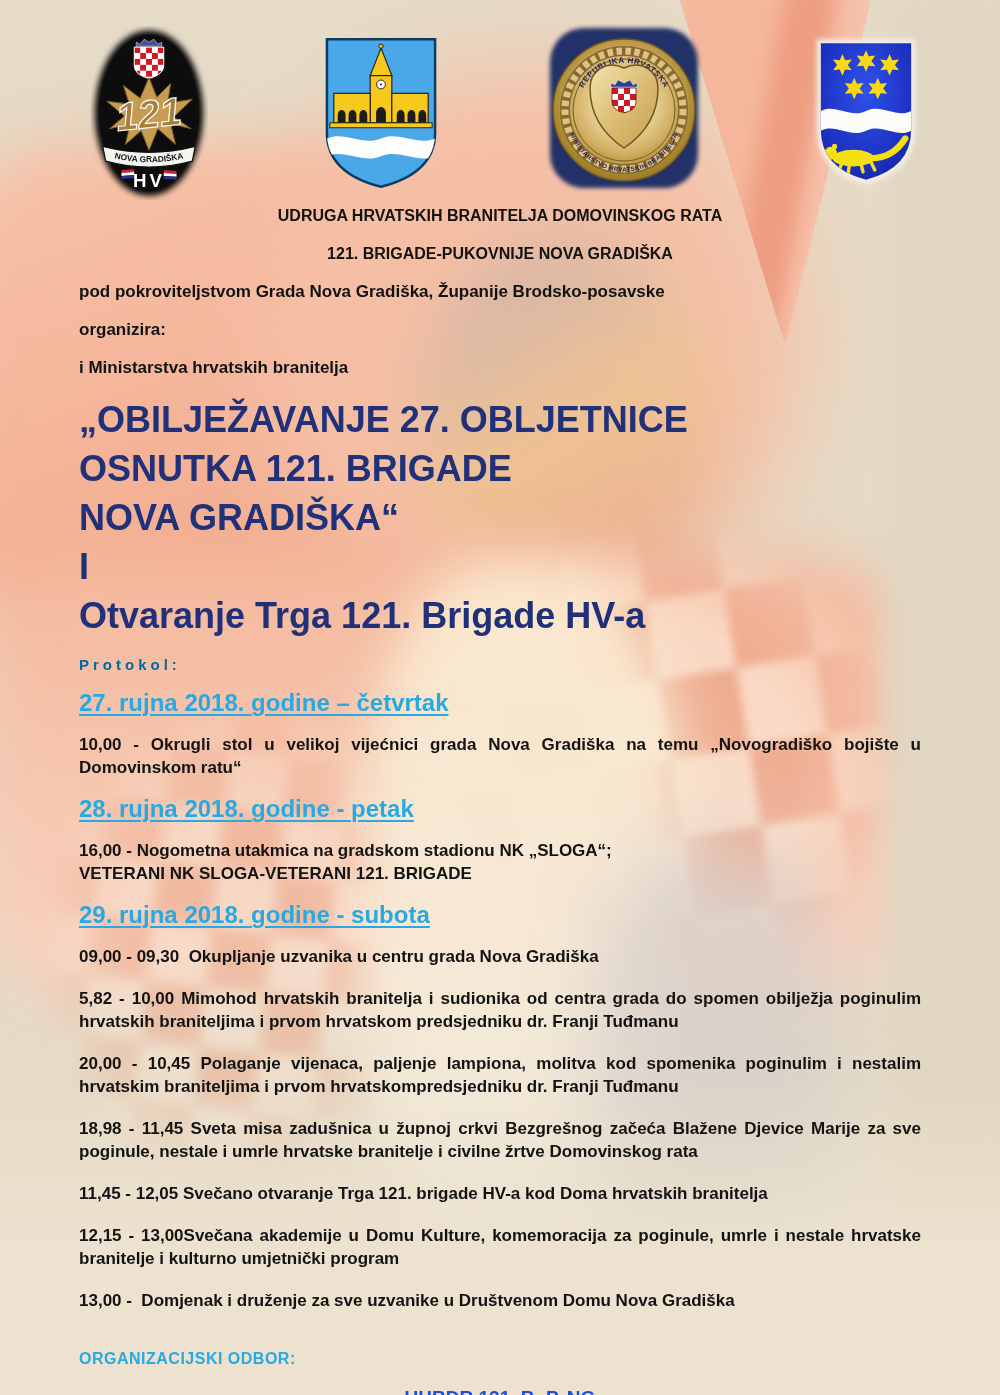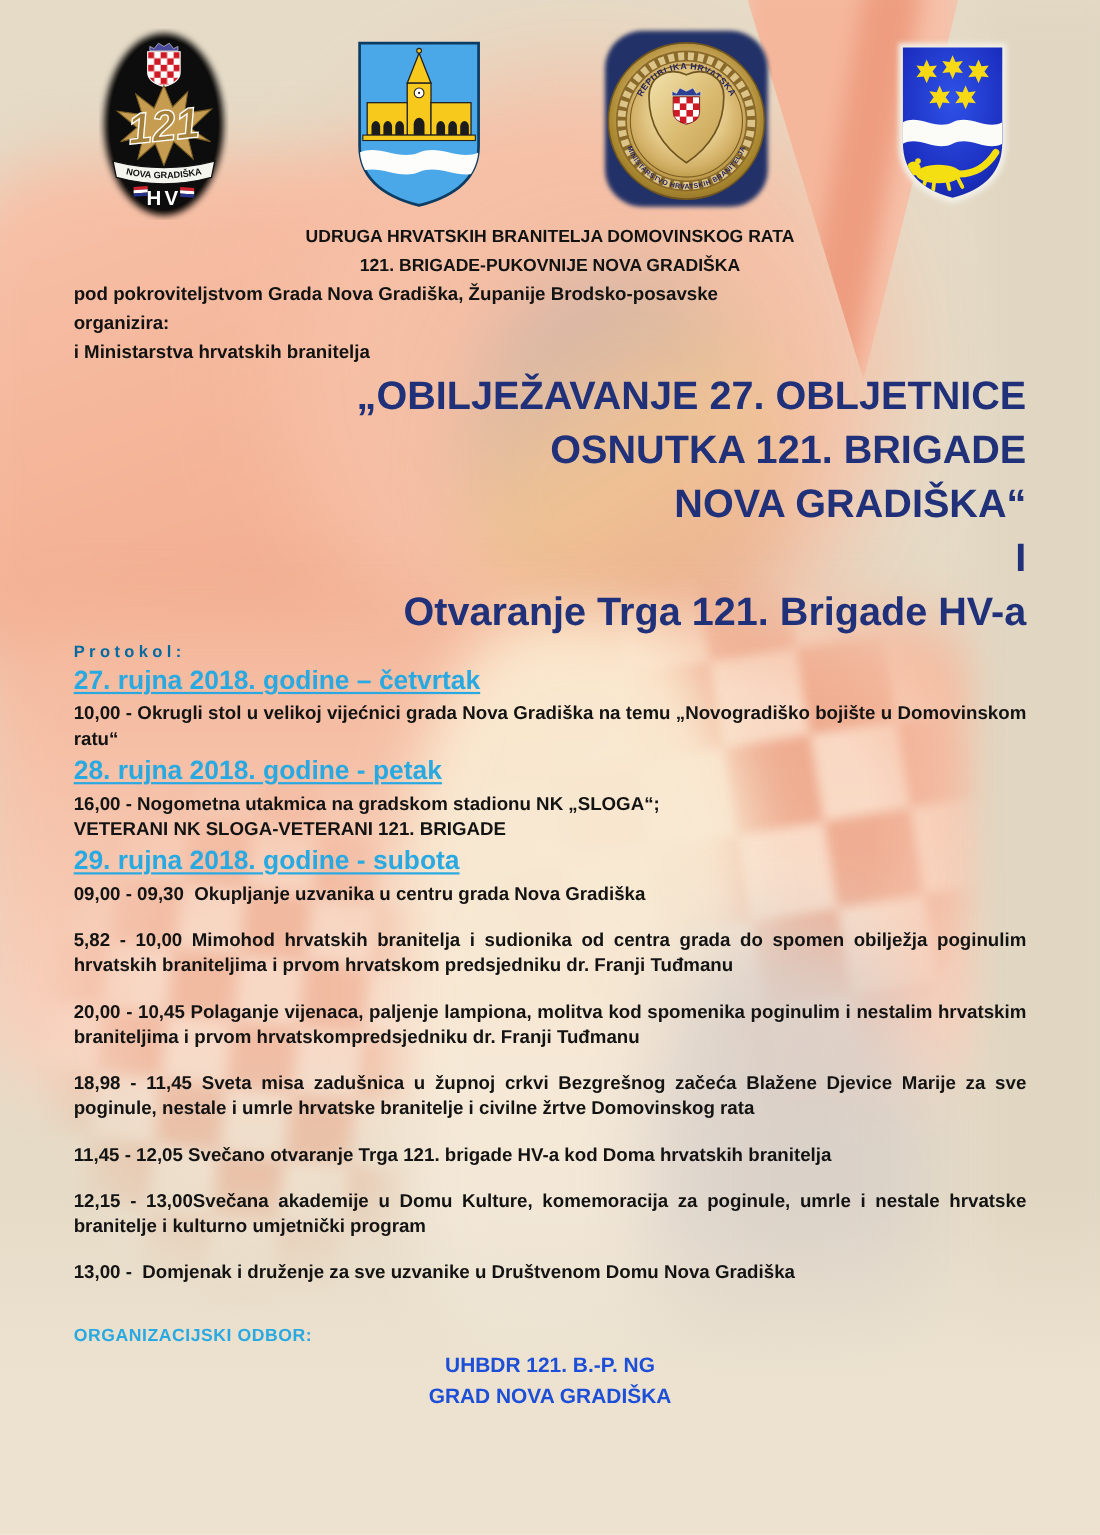--- a/index.html
+++ b/index.html
@@ -43,24 +43,24 @@
   
   .logo{position:absolute;z-index:3;}
   .logo svg{display:block;width:100%;height:100%;}
   .logo-badge{left:90px;top:26px;width:118px;height:174px;}
   .logo-city{left:322px;top:34px;width:118px;height:158px;}
   .logo-seal{left:543px;top:24px;width:162px;height:172px;}
   .logo-county{left:812px;top:34px;width:108px;height:158px;}
 
   
   .textflow{position:relative;z-index:2;margin-top:205px;padding:0 63px;}
-  .textflow p{margin:4px;}
+  .textflow p{margin:16px;}
   .org{ text-align:center;font-weight:bold;font-size:16px;line-height:22px;color:#121212;}
   .patronage{margin-top:20px;font-weight:bold;font-size:17px;line-height:22px;color:#121212;}
-  .main-title{margin-top:22px;text-align:right;font-weight:bold;font-size:36px;line-height:49px;color:#203179;}
+  .main-title{margin-top:22px;text-align:left;font-weight:bold;font-size:36px;line-height:49px;color:#203179;}
   .protocol-label{margin-top:16px;font-weight:bold;font-size:15px;letter-spacing:4px;color:#0369a1;}
   .day{margin-top:4px;}
   .date{margin-top:16px;font-weight:bold;font-size:24px;color:#29a9e1;
     text-decoration:underline;text-decoration-thickness:2px;text-underline-offset:3px;}
   .event{margin-top:13px;font-weight:bold;font-size:17px;line-height:23px;color:#131313;
     text-align:justify;white-space:pre-line;}
   .event + .event{margin-top:19px;}
   .footer{margin-top:38px;}
   .committee{font-weight:bold;font-size:16px;letter-spacing:.5px;color:#29a9e1;margin-left:60px;}
   .footer-lines{margin-top:10px;text-align:center;font-weight:bold;font-size:19px;line-height:28px;color:#1d4ed8;}

